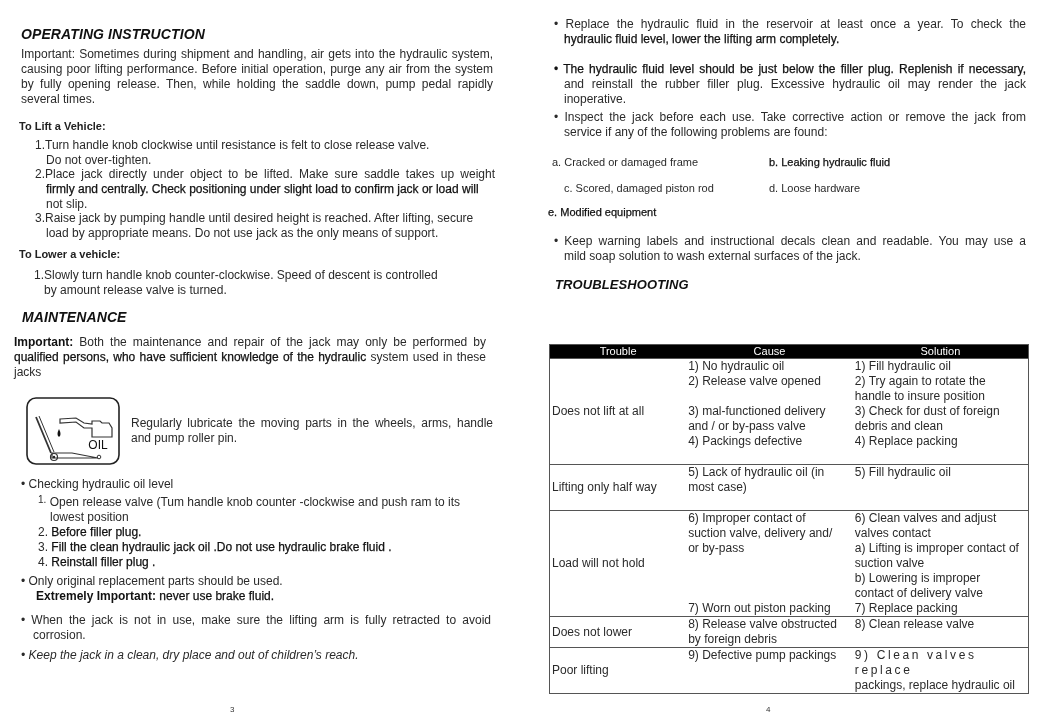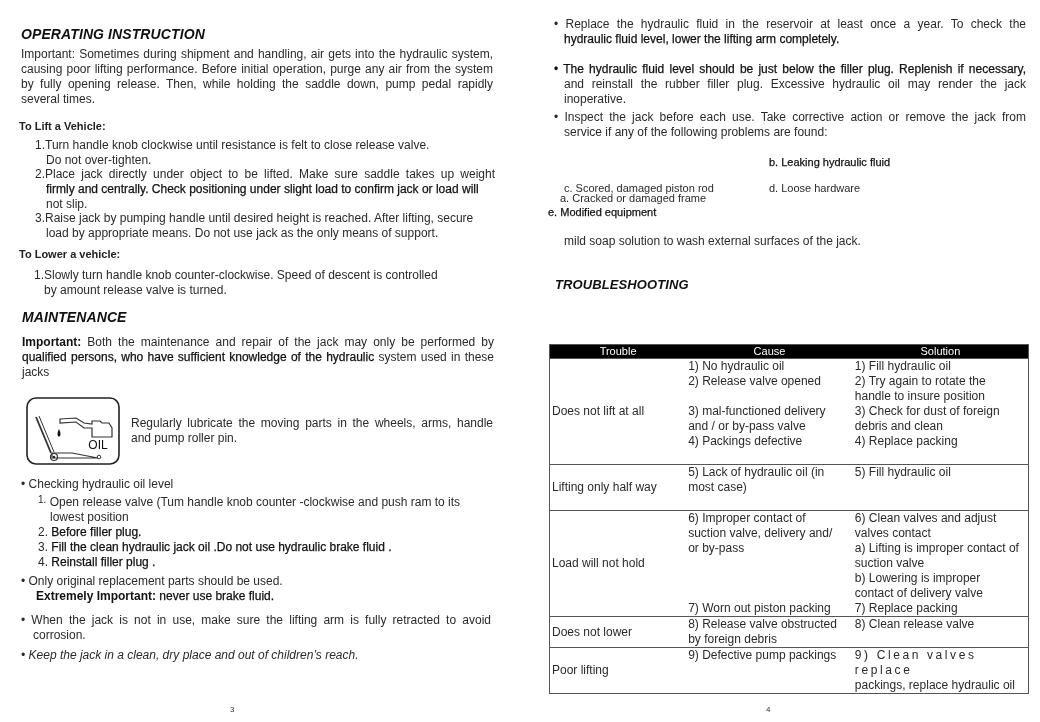--- a/index.html
+++ b/index.html
@@ -55,21 +55,21 @@
 
   <div class="abs sub" style="left:19px;top:248px;">To Lower a vehicle:</div>
 
   <div class="abs txt" style="left:34px;top:268px;width:460px;">
     <div><span>1.</span><span>Slowly turn handle knob counter-clockwise. Speed of descent is controlled</span></div>
     <div style="padding-left:10px">by amount release valve is turned.</div>
   </div>
 
   <div class="abs h1" style="left:22px;top:309px;">MAINTENANCE</div>
 
-  <div class="abs txt" style="left:22px;top:335px;width:472px;">
+  <div class="abs txt" style="left:14px;top:335px;width:472px;">
     <div class="just" style="text-align-last:justify;"><span class="b">Important:</span><span> Both the maintenance and repair of the jack may only be performed by</span></div>
     <div class="just" style="text-align-last:justify;"><span class="dark">qualified persons, who have sufficient knowledge of the hydraulic</span><span> system used in these</span></div>
     <div>jacks</div>
   </div>
 
   <svg class="oilicon" viewBox="0 0 94 68">
     <rect x="1" y="1" width="92" height="66" rx="9" ry="9" fill="#fff" stroke="#222" stroke-width="1.6"></rect>
     <line x1="10" y1="20" x2="25" y2="56" stroke="#333" stroke-width="1.8"></line>
     <line x1="13" y1="19" x2="28" y2="55" stroke="#333" stroke-width="1"></line>
     <path d="M26 56 L46 56 L72 61 L26 61 Z" fill="none" stroke="#333" stroke-width="1.2"></path>
@@ -117,27 +117,28 @@
   <div class="abs txt" style="left:34px;top:17px;width:472px;">
     <div class="just" style="text-align-last:justify;">• Replace the hydraulic fluid in the reservoir at least once a year. To check the</div>
     <div class="dark" style="padding-left:10px">hydraulic fluid level, lower the lifting arm completely.</div>
   </div>
 
   <div class="abs txt" style="left:34px;top:110px;width:472px;">
     <div class="just" style="text-align-last:justify;">• Inspect the jack before each use. Take corrective action or remove the jack from</div>
     <div style="padding-left:10px">service if any of the following problems are found:</div>
   </div>
 
-  <div class="abs" style="left:40px;top:156px;font-size:11px;color:#2a2a2a;margin-top:36px;">a. Cracked or damaged frame</div>
+  <div class="abs" style="left:32px;top:156px;font-size:11px;color:#2a2a2a;">a. Cracked or damaged frame</div>
   <div class="abs dark" style="left:249px;top:156px;font-size:11px;">b. Leaking hydraulic fluid</div>
   <div class="abs" style="left:44px;top:182px;font-size:11px;color:#2a2a2a;">c. Scored, damaged piston rod</div>
   <div class="abs" style="left:249px;top:182px;font-size:11px;color:#2a2a2a;">d. Loose hardware</div>
   <div class="abs dark" style="left:28px;top:206px;font-size:11px;">e. Modified equipment</div>
 
   <div class="abs txt" style="left:34px;top:234px;width:472px;">
+    <div class="just" style="text-align-last:justify;">•  Keep warning labels and instructional decals clean and readable. You may use a</div>
     <div style="padding-left:10px">mild soap solution to wash external surfaces of the jack.</div>
   </div>
 
   <div class="abs h1" style="left:35px;top:277px;font-size:13px;">TROUBLESHOOTING</div>
 
 
   <table id="ts-table">
     <colgroup>
         <col style="width:137px">
         <col style="width:167px">

